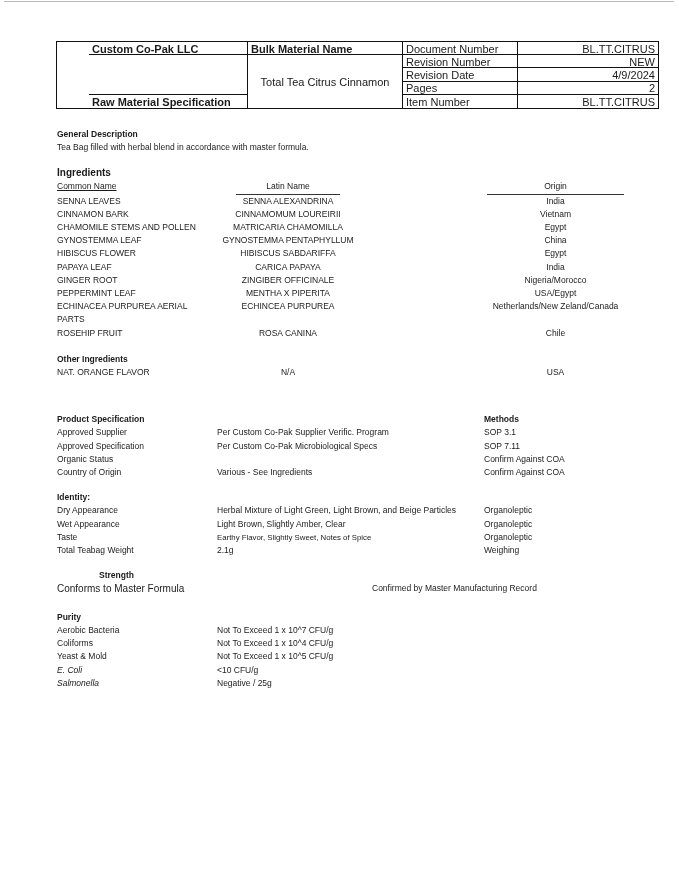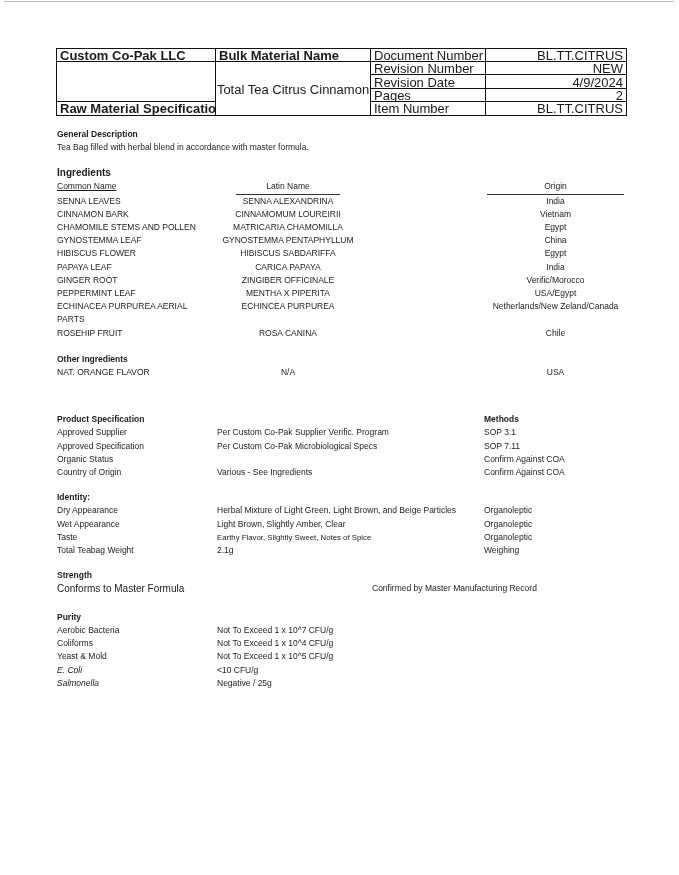--- a/index.html
+++ b/index.html
@@ -1,23 +1,23 @@
 <!DOCTYPE html>
 <html><head>
 <meta charset="utf-8">
 <style>
   html,body{margin:0;padding:0;background:#e8e8e8;}
   .page{position:relative;width:679px;height:875px;background:#ffffff;margin:0 auto;
         font-family:"Liberation Sans",sans-serif;color:#1b1b1b;overflow:hidden;}
   .scan-line{position:absolute;left:4px;top:1px;width:670px;height:1px;background:#b9b9b9;}
 
   
-  .hdr{position:absolute;left:56px;top:48px;width:569px;height:66px;
+  .hdr{position:absolute;left:56px;top:41px;width:569px;height:66px;
        display:grid;grid-template-columns:159px 155px 115px 140px;
-       grid-template-rows:repeat(5,1fr);border:1.5px solid #111;font-size:13px;}
+       grid-template-rows:repeat(5,1fr);border:1.5px solid #111;font-size:11px;padding-left:32px;}
   .hdr .cell{border-right:1px solid #111;border-bottom:1px solid #111;
              padding:1px 3px 0 3px;display:flex;align-items:center;overflow:hidden;white-space:nowrap;}
   .hdr .b{font-weight:bold;}
   .hdr .right{justify-content:flex-end;}
   .hdr .center{justify-content:center;}
   .hdr .nobb{border-bottom:none;}
   .hdr .nobr{border-right:none;}
   .c-company{grid-column:1;grid-row:1;}
   .c-left-gap{grid-column:1;grid-row:2/5;}
   .c-rms{grid-column:1;grid-row:5;}
@@ -39,21 +39,21 @@
   .ing-grid .c2{text-align:center;}
   .ing-grid .c4{text-align:center;}
   .rule-l{display:inline-block;width:104px;border-bottom:1px solid #333;text-align:center;}
   .rule-o{display:inline-block;width:137px;border-bottom:1px solid #333;text-align:center;}
   .u{text-decoration:underline;}
   .oth-h{margin-top:13px;}
   .spec-grid{display:grid;grid-template-columns:160px 267px 144px;}
   .ps-head{margin-top:34px;}
   .id-h{margin-top:12px;}
   .small{font-size:7.8px;}
-  .str-h{margin-top:12px;}
+  .str-h{margin-top:12px;margin-left:42px;}
   .str-grid{display:grid;grid-template-columns:315px 256px;}
   .str-left{font-size:10px;}
   .pur-h{margin-top:15px;}
   .pur-grid{display:grid;grid-template-columns:160px 411px;}
   .italic{font-style:italic;}
 </style>
 </head>
 <body>
 
 <div class="page">
@@ -124,21 +124,21 @@
     <div class="ing-grid">
       <div class="c1">PAPAYA LEAF</div>
         <div class="c2">CARICA PAPAYA</div>
         <div class="c3"></div>
         <div class="c4">India</div>
     </div>
     <div class="ing-grid">
       <div class="c1">GINGER ROOT</div>
         <div class="c2">ZINGIBER OFFICINALE</div>
         <div class="c3"></div>
-        <div class="c4">Verific/Morocco</div>
+        <div class="c4">Nigeria/Morocco</div>
     </div>
     <div class="ing-grid">
       <div class="c1">PEPPERMINT LEAF</div>
         <div class="c2">MENTHA X PIPERITA</div>
         <div class="c3"></div>
         <div class="c4">USA/Egypt</div>
     </div>
     <div class="ing-grid">
       <div class="c1">ECHINACEA PURPUREA AERIAL PARTS</div>
         <div class="c2">ECHINCEA PURPUREA</div>

